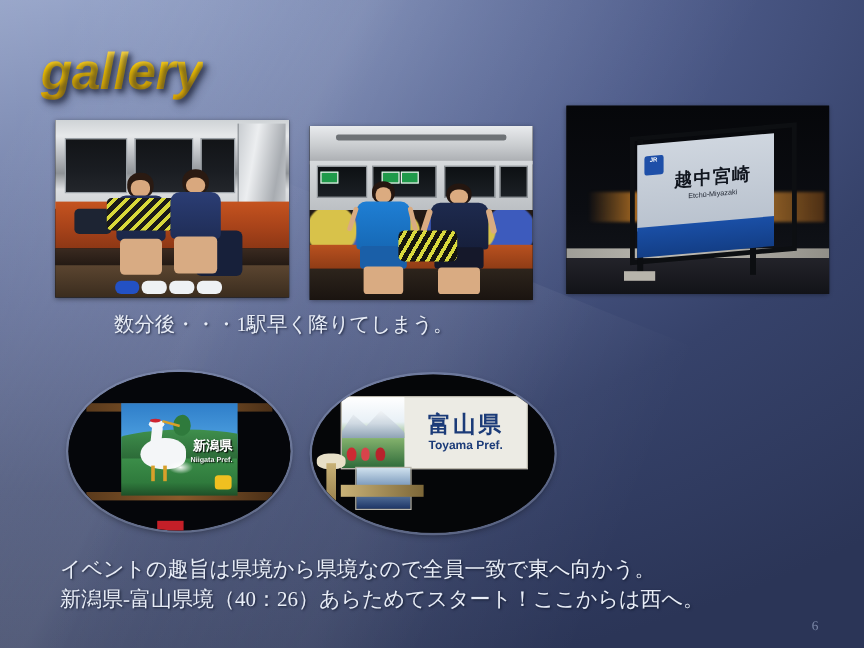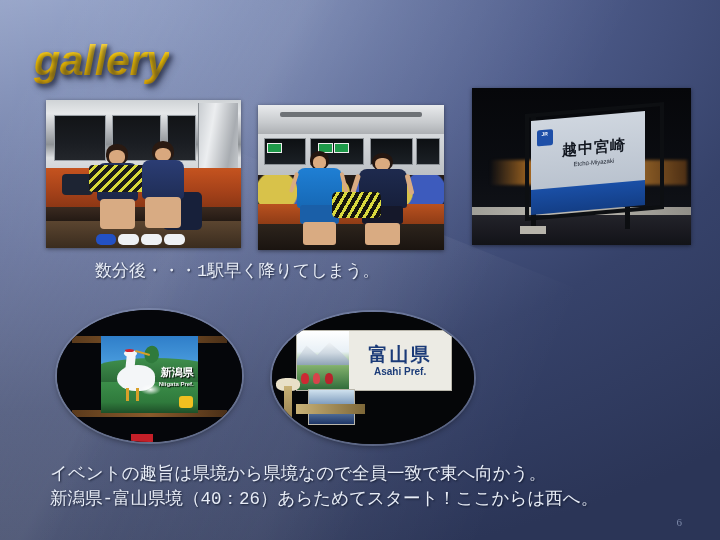--- a/index.html
+++ b/index.html
@@ -380,21 +380,21 @@
   .p4 .glare {
     position:absolute; left:40%; top:62%; width:22%; height:14%;
     background: radial-gradient(ellipse at center, rgba(255,255,255,0.95) 0%, rgba(255,255,255,0) 70%);
   }
   .p4 .redstrip {
     position:absolute; left:40%; bottom:-2%; width:12%; height:8%;
     background:#c41f28;
   }
 
   
-  .p5 { left: 272px; top: 312px; width: 202px; height: 132px; }
+  .p5 { left: 260px; top: 312px; width: 202px; height: 132px; }
   .p5 .dark { position:absolute; inset:0; background:#050608; }
   .p5 .plate {
     position:absolute; left:12%; top:14%; width:76%; height:44%;
     background:#ecebe4; border:1px solid #b9b6ab;
     display:flex;
   }
   .p5 .pic {
     width:34%; height:100%;
     background: linear-gradient(180deg,#ffffff 0%,#e8f0f6 35%,#7fae6a 60%,#2f6b3a 100%);
     position:relative; overflow:hidden;
@@ -454,21 +454,21 @@
   }
   .p5 .pole2 {
     position:absolute; left:12%; top:70%; width:34%; height:7%;
     background: linear-gradient(90deg,#c9b277,#7d6738);
   }
 
   
   .cap {
     position:absolute;
     color:#e8edf7;
-    font-family:Liberation Mono, monospace;
+    font-family:Liberation Serif, serif;
     text-shadow: 1px 1px 2px rgba(10,16,35,0.75);
     white-space: pre-line;
   }
   .cap1 { left:95px; top:259px; font-size:17px; }
   .cap2 { left:484px; top:255px; font-size:15.5px; line-height:1.35; }
   .cap3 { left:50px; top:462px; font-size:17.5px; line-height:1.45; }
 
   .pagenum {
     position:absolute; right:38px; bottom:12px;
     color:#7c88a8; font-size:11px;
@@ -602,21 +602,21 @@
       <div class="dark"></div>
       <div class="plate">
         <div class="pic">
           <div class="mtn"></div>
           <div class="tulip t1"></div>
             <div class="tulip t2"></div>
             <div class="tulip t3"></div>
         </div>
         <div class="txt">
           <div class="k1">富山県</div>
-          <div class="r1">Asahi Pref.</div>
+          <div class="r1">Toyama Pref.</div>
         </div>
       </div>
       <div class="pic2"></div>
       <div class="poletop"></div>
       <div class="pole"></div>
       <div class="pole2"></div>
     </div>
   </div>
 
   <div class="cap cap1">数分後・・・1駅早く降りてしまう。</div>

